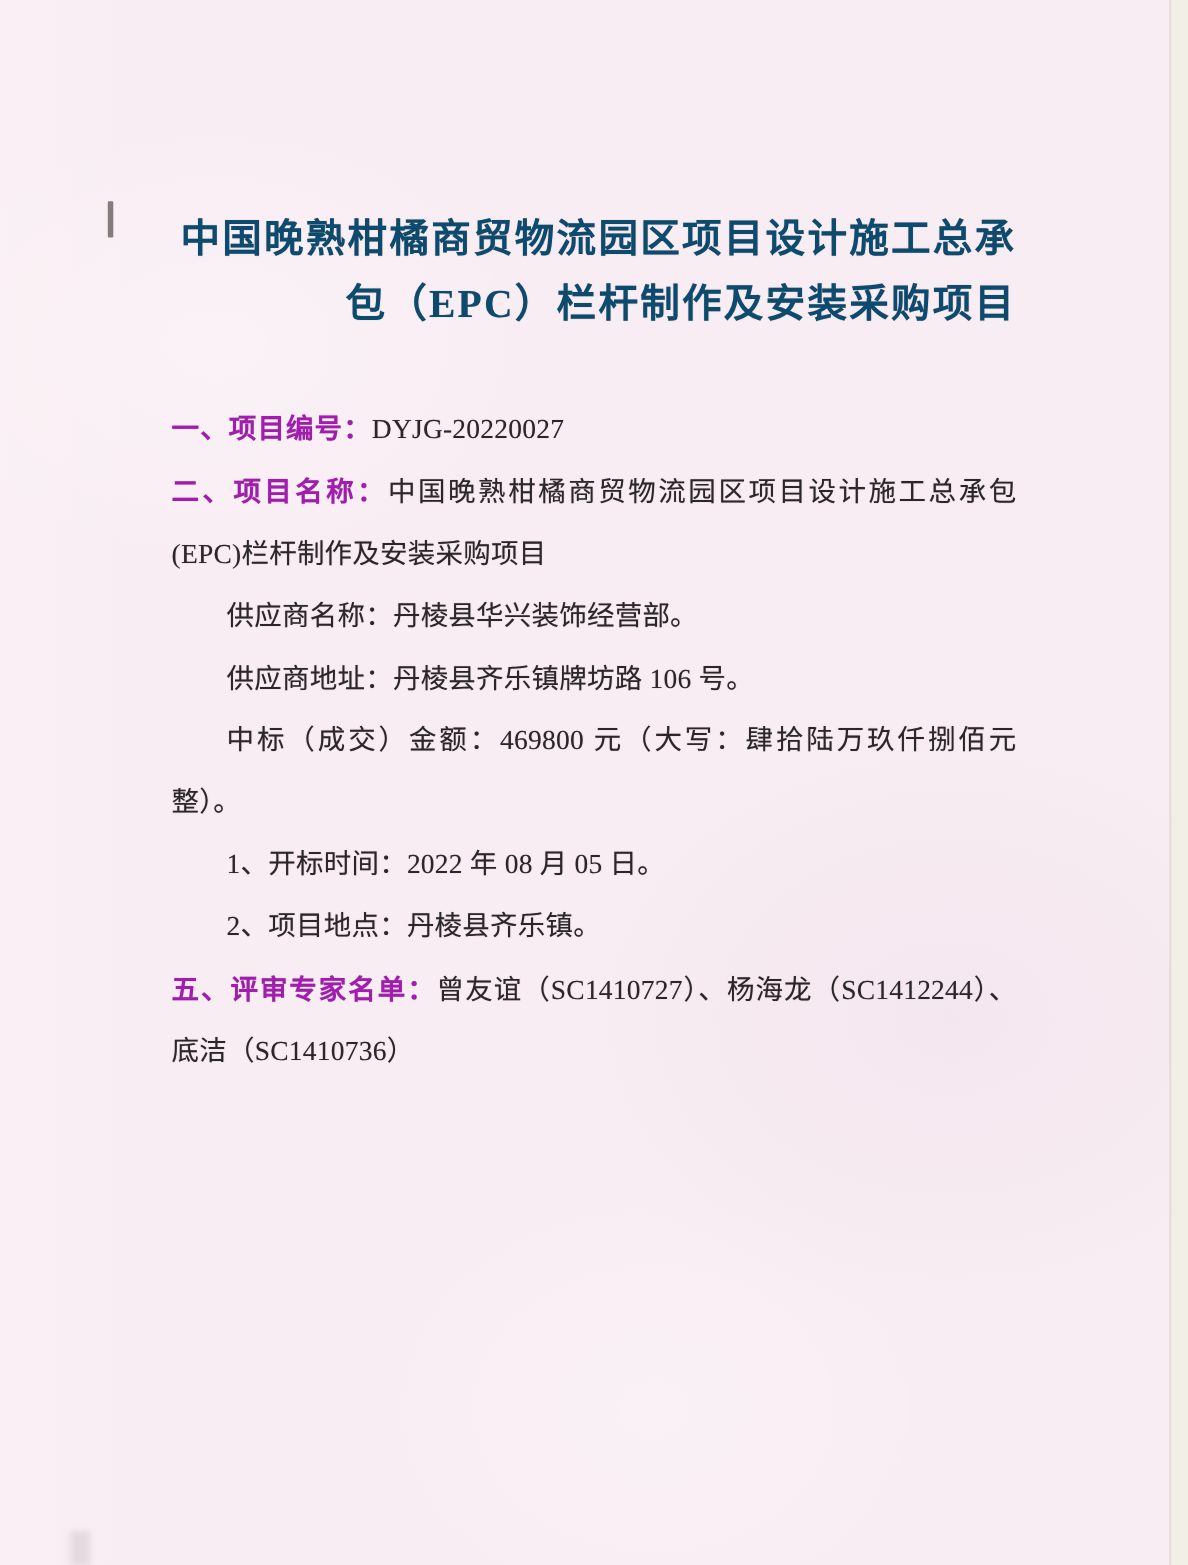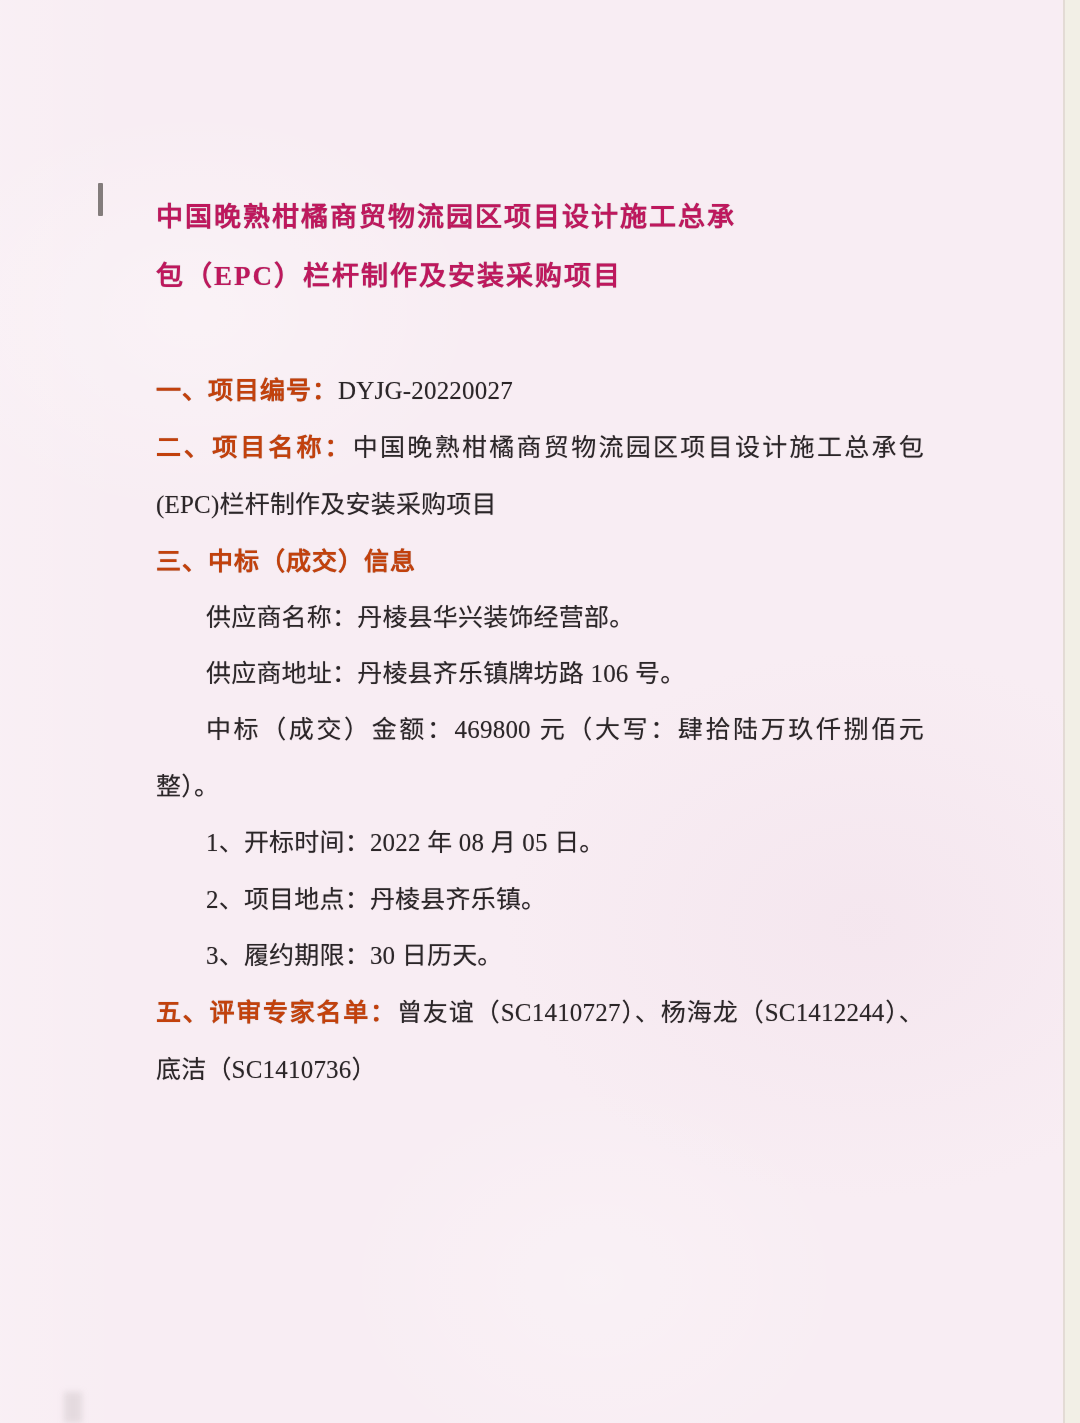--- a/index.html
+++ b/index.html
@@ -50,44 +50,44 @@
   }
 
   .content {
     position: absolute; left: 156px; top: 0;
     width: 768px;
     text-shadow: 0 0 1px rgba(45,38,42,0.35);
   }
 
   .title {
     margin: 188px 0 0 0;
-    font-size: 27px;
+    font-size: 36px;
     line-height: 59px;
     font-weight: bold;
     letter-spacing: 2px;
-    text-align: left;
-    color: #be185d;
+    text-align: right;
+    color: #0c4a6e;
   }
 
   .doc-body { margin-top: 56px; }
 
   .para {
     margin: 0;
     font-size: 25px;
     line-height: 56.4px;
     letter-spacing: 0.2px;
     text-align: justify;
   }
   .para.indent { text-indent: 2em; }
 
   .heading, .label {
     font-weight: bold;
     font-family: "Liberation Sans", "DejaVu Sans", sans-serif;
     letter-spacing: 1px;
-    color: #c2410c;
+    color: #a21caf;
   }
   .value { font-weight: normal; }
 </style>
 </head>
 <body>
 
 <div class="page">
 
   <div class="edge-line"></div>
   <div class="edge-strip"></div>
@@ -100,33 +100,31 @@
       <div class="title-line">中国晚熟柑橘商贸物流园区项目设计施工总承</div>
       <div class="title-line">包（EPC）栏杆制作及安装采购项目</div>
     </h1>
 
     <div class="doc-body">
 
       <p class="para"><span class="label">一、项目编号：</span><span class="value">DYJG-20220027</span></p>
 
       <p class="para"><span class="label">二、项目名称：</span><span class="value">中国晚熟柑橘商贸物流园区项目设计施工总承包(EPC)栏杆制作及安装采购项目</span></p>
 
-      <p class="para heading">三、中标（成交）信息</p>
 
       <p class="para indent">供应商名称：丹棱县华兴装饰经营部。</p>
 
       <p class="para indent">供应商地址：丹棱县齐乐镇牌坊路 106 号。</p>
 
       <p class="para indent">中标（成交）金额：469800 元（大写：肆拾陆万玖仟捌佰元整）。</p>
 
 
       <p class="para indent">1、开标时间：2022 年 08 月 05 日。</p>
 
       <p class="para indent">2、项目地点：丹棱县齐乐镇。</p>
 
-      <p class="para indent">3、履约期限：30 日历天。</p>
 
 
       <p class="para"><span class="label">五、评审专家名单：</span><span class="value">曾友谊（SC1410727）、杨海龙（SC1412244）、底洁（SC1410736）</span></p>
 
     </div>
   </div>
 </div>
 
 </body></html>

